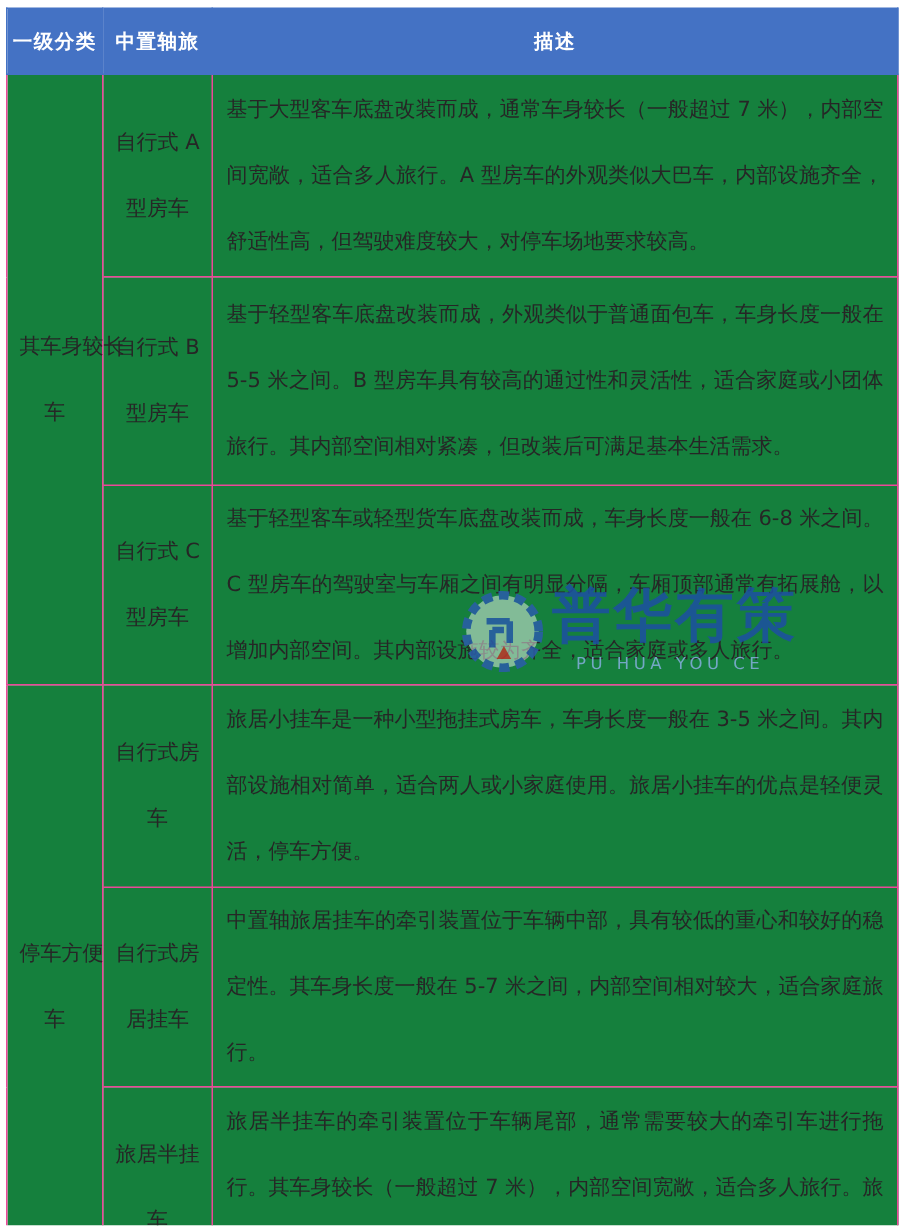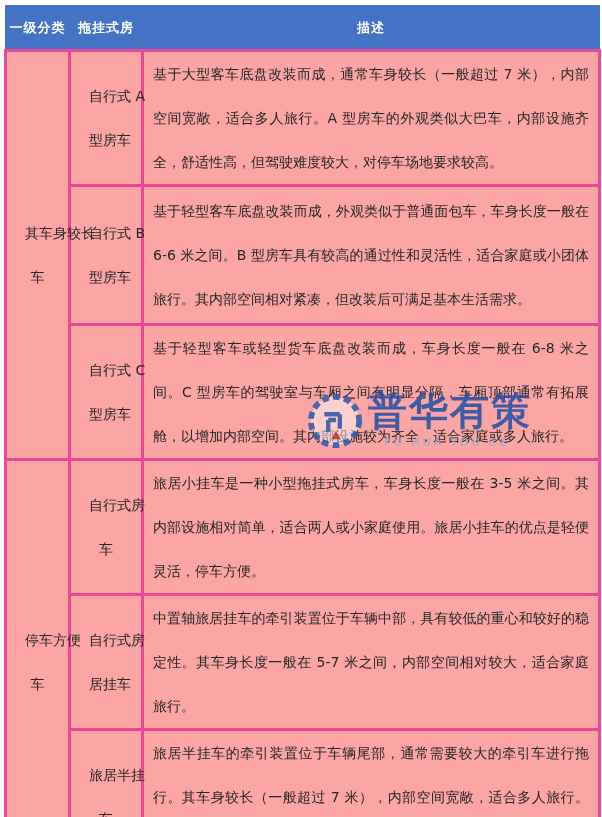--- a/index.html
+++ b/index.html
@@ -26,34 +26,34 @@
     font-size:13px;
     font-weight:bold;
     height:41px;
     text-align:center;
     vertical-align:middle;
     border:1px solid #4472c4;
     letter-spacing:1px;
     margin-left:40px;
   }
   table.rv td{
-    border:3px solid #ec4899;
-    background:#fca5a5;
+    border:1px solid #ec4899;
+    background:#15803d;
     vertical-align:middle;
     font-size:14px;
   }
   tr.row-a{height:135px;}
   tr.row-b{height:139px;}
   tr.row-c{height:132px;}
   tr.row-d{height:135px;}
   tr.row-e{height:90px;}
   tr.row-f{height:134px;}
   td.primary,td.secondary{
     text-align:center;
-    padding:0 18px;
+    padding:0 8px;
   }
   td.primary span,td.secondary span{
     display:block;
     line-height:44px;
     white-space:nowrap;
   }
   td.desc{
     padding:0 9px;
     text-align:justify;
   }
@@ -95,21 +95,21 @@
 
   <table class="rv">
     <colgroup>
         <col class="c1">
         <col class="c2">
         <col class="c3">
       </colgroup>
     <thead>
       <tr>
         <th>一级分类</th>
-        <th>拖挂式房</th>
+        <th>中置轴旅</th>
         <th>描述</th>
       </tr>
     </thead>
     <tbody>
       <tr class="row-a">
         <td class="primary" rowspan="3">
           <span>其车身较长</span>
           <span>车</span>
         </td>
         <td class="secondary">
@@ -119,21 +119,21 @@
         <td class="desc">
           <div class="txt">基于大型客车底盘改装而成，通常车身较长（一般超过 7 米），内部空间宽敞，适合多人旅行。A 型房车的外观类似大巴车，内部设施齐全，舒适性高，但驾驶难度较大，对停车场地要求较高。</div>
         </td>
       </tr>
       <tr class="row-b">
         <td class="secondary">
           <span>自行式 B</span>
           <span>型房车</span>
         </td>
         <td class="desc">
-          <div class="txt">基于轻型客车底盘改装而成，外观类似于普通面包车，车身长度一般在 6-6 米之间。B 型房车具有较高的通过性和灵活性，适合家庭或小团体旅行。其内部空间相对紧凑，但改装后可满足基本生活需求。</div>
+          <div class="txt">基于轻型客车底盘改装而成，外观类似于普通面包车，车身长度一般在 5-5 米之间。B 型房车具有较高的通过性和灵活性，适合家庭或小团体旅行。其内部空间相对紧凑，但改装后可满足基本生活需求。</div>
         </td>
       </tr>
       <tr class="row-c">
         <td class="secondary">
           <span>自行式 C</span>
           <span>型房车</span>
         </td>
         <td class="desc">
           <div class="txt">基于轻型客车或轻型货车底盘改装而成，车身长度一般在 6-8 米之间。C 型房车的驾驶室与车厢之间有明显分隔，车厢顶部通常有拓展舱，以增加内部空间。其内部设施较为齐全，适合家庭或多人旅行。</div>
         </td>

